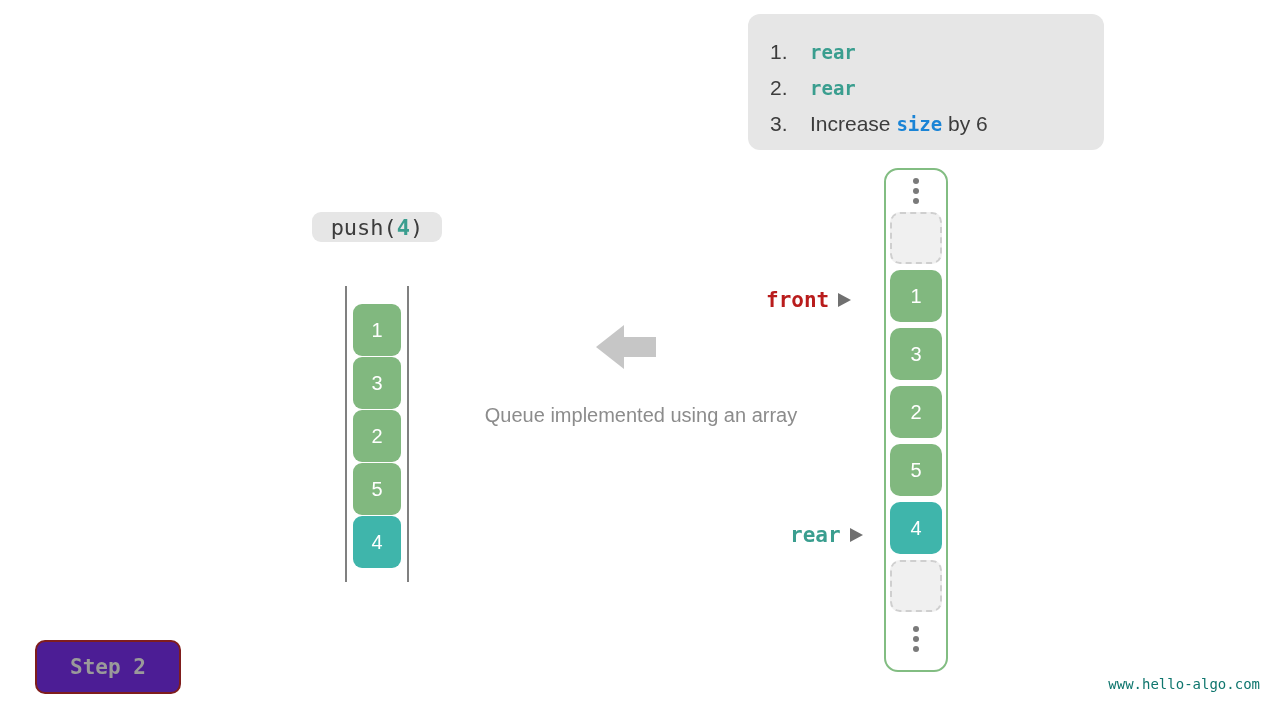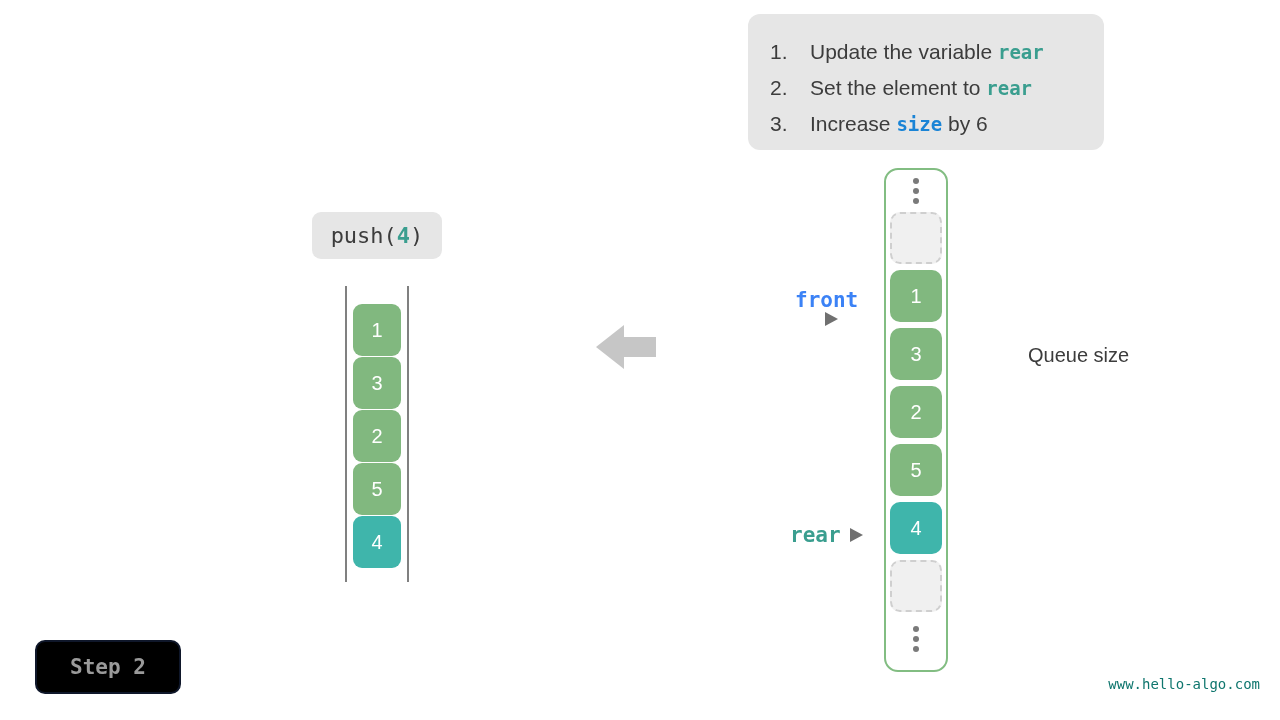--- a/index.html
+++ b/index.html
@@ -56,21 +56,21 @@
     font-weight: bold;
     font-size: 19px;
   }
 
   
   .push-chip {
     position: absolute;
     left: 312px;
     top: 212px;
     width: 130px;
-    height: 47px;
+    height: 30px;
     background: #e6e6e6;
     border-radius: 9px;
     display: flex;
     align-items: center;
     justify-content: center;
     font-family: "DejaVu Sans Mono", monospace;
     font-size: 22px;
     color: #3c3c3c;
     white-space: pre;
   }
@@ -194,21 +194,21 @@
     white-space: pre;
   }
   .ptr .arrowhead {
     margin-left: 9px;
     width: 0;
     height: 0;
     border-top: 7px solid transparent;
     border-bottom: 7px solid transparent;
     border-left: 13px solid #707070;
   }
-  .ptr-front { left: 795px; top: 288px; color: #3b82f6; flex-direction: column; }
+  .ptr-front { left: 766px; top: 288px; color: #b91c1c; }
   .ptr-rear  { left: 790px; top: 523px; color: #3a9e8f; }
 
   
   .size-block {
     position: absolute;
     left: 1028px;
     top: 344px;
   }
   .size-title {
     font-size: 20px;
@@ -223,23 +223,23 @@
   }
   .size-expr .var { color: #1a84d6; font-weight: bold; }
 
   
   .step-badge {
     position: absolute;
     left: 35px;
     top: 640px;
     width: 146px;
     height: 54px;
-    border: 2px solid #0f172a;
+    border: 2px solid #7f1d1d;
     border-radius: 10px;
-    background: #000000;
+    background: #4c1d95;
     display: flex;
     align-items: center;
     justify-content: center;
     font-family: "DejaVu Sans Mono", monospace;
     font-weight: bold;
     font-size: 21px;
     color: #9a9a9a;
     box-sizing: border-box;
     white-space: pre;
   }
@@ -255,25 +255,25 @@
   }
 </style>
 </head>
 <body>
 
 <div id="stage">
 
   <div class="instr-card">
     <div class="instr-row">
       <span class="instr-num">1.</span>
-      <span>Update the variable </span><span class="kw-teal">rear</span><span></span>
+      <span class="kw-teal">rear</span><span></span>
     </div>
     <div class="instr-row">
       <span class="instr-num">2.</span>
-      <span>Set the element to </span><span class="kw-teal">rear</span><span></span>
+      <span class="kw-teal">rear</span><span></span>
     </div>
     <div class="instr-row">
       <span class="instr-num">3.</span>
       <span>Increase </span><span class="kw-blue">size</span><span> by 6</span>
     </div>
   </div>
 
   <div class="push-chip">
     <span>push(</span><span class="arg">4</span><span>)</span>
   </div>
@@ -289,20 +289,21 @@
       <div class="cell hl">4</div>
     </div>
   </div>
 
   <div class="mid-arrow">
     <svg width="60" height="50" viewBox="0 0 60 50" xmlns="http://www.w3.org/2000/svg">
       <polygon points="0,25 28,3 28,15 60,15 60,35 28,35 28,47" fill="#c6c6c6"></polygon>
     </svg>
   </div>
 
+  <div class="caption">Queue implemented using an array</div>
 
   <div class="queue-box">
     <div class="dots">
       <span></span>
         <span></span>
         <span></span>
     </div>
     <div class="qslot empty"></div>
     <div class="qslot normal">1</div>
     <div class="qslot normal">3</div>
@@ -320,20 +321,19 @@
   <div class="ptr ptr-front">
     <span>front</span>
     <span class="arrowhead"></span>
   </div>
   <div class="ptr ptr-rear">
     <span>rear</span>
     <span class="arrowhead"></span>
   </div>
 
   <div class="size-block">
-    <div class="size-title">Queue size</div>
   </div>
 
   <div class="step-badge">Step 2</div>
 
   <div class="watermark">www.hello-algo.com</div>
 
 </div>
 
 </body></html>

